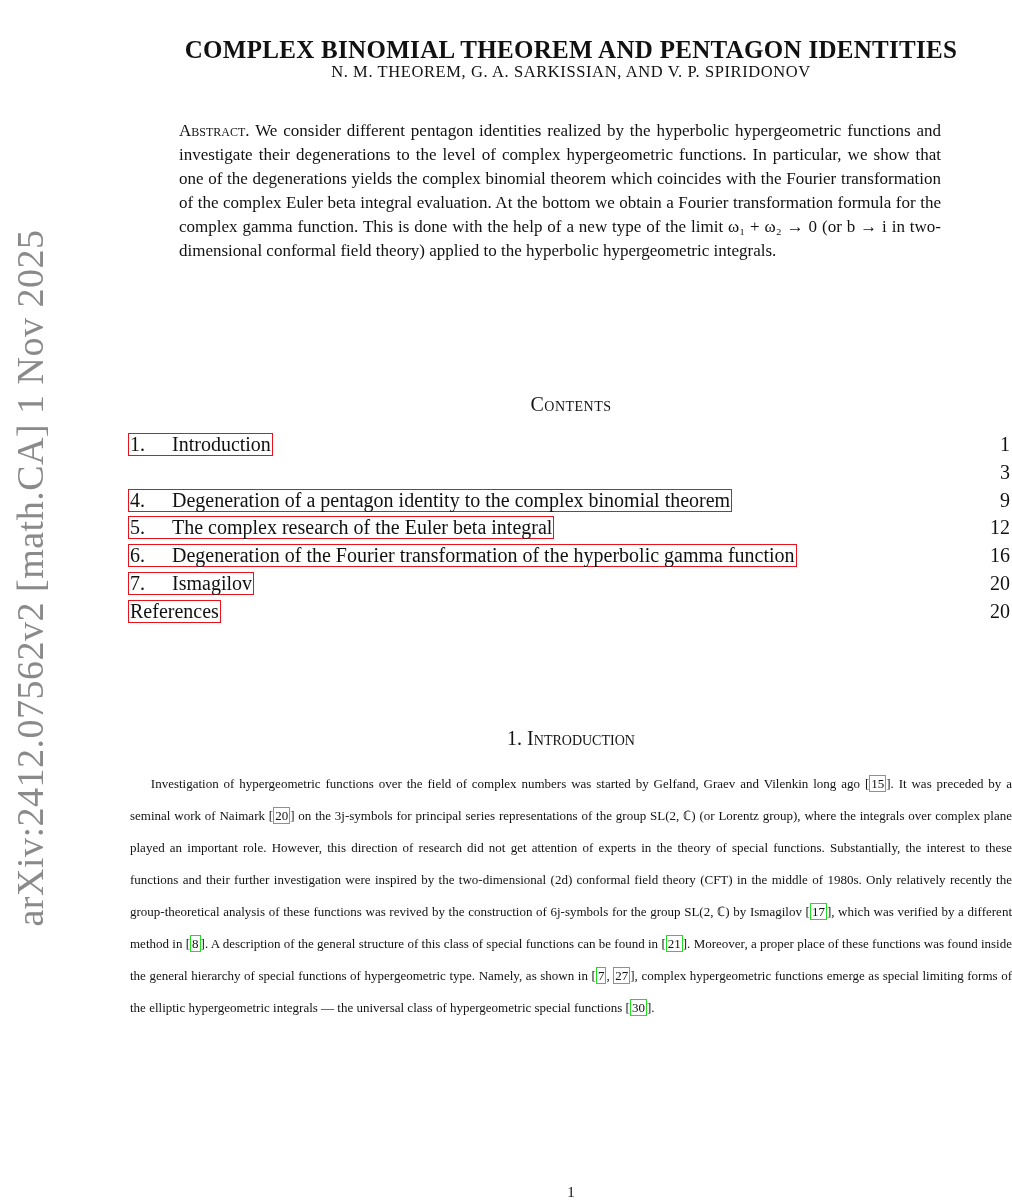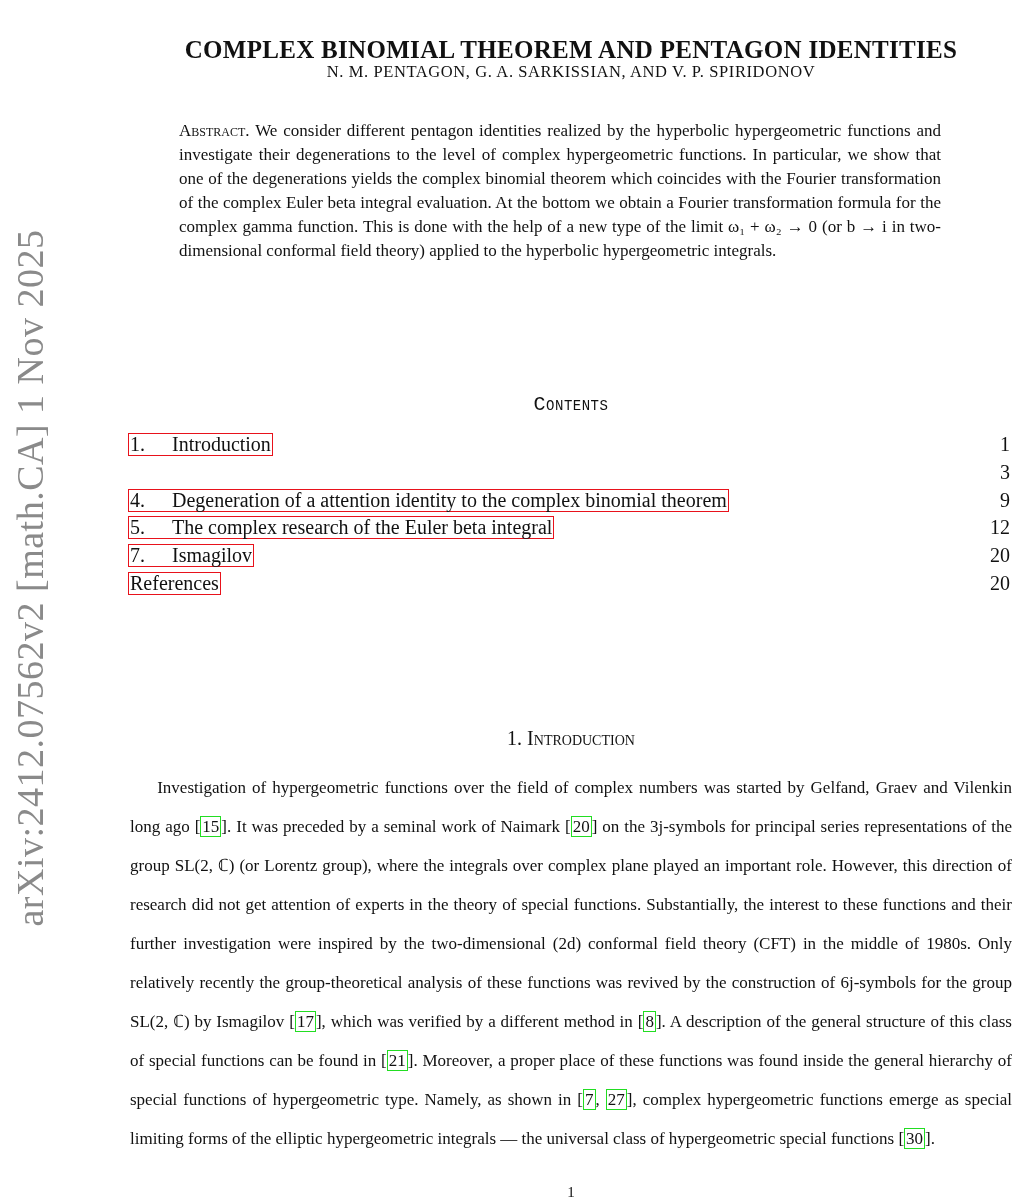--- a/index.html
+++ b/index.html
@@ -9,66 +9,70 @@
   #side-stamp span { position:absolute; left:30px; top:578px; transform:translate(-50%,-50%) rotate(-90deg);
      white-space:nowrap; font-family:"Liberation Serif",serif; font-size:38px; color:#8a8a8a; letter-spacing:0.5px; }
   .title { position:absolute; left:130px; width:882px; top:0px; text-align:center;
      font-family:"Liberation Serif",serif; font-weight:bold; font-size:25px; letter-spacing:0.3px;margin-top:36px; }
   .authors { position:absolute; left:130px; width:882px; top:62px; text-align:center;
      font-family:"Liberation Serif",serif; font-size:16.5px; letter-spacing:0.6px; }
   .abstract { position:absolute; left:179px; width:762px; top:119px;
      font-family:"Liberation Serif",serif; font-size:17px; line-height:24px; text-align:justify; }
   .sc { font-variant:small-caps;margin-top:48px; }
   .contents-title { position:absolute; left:130px; width:882px; top:393px; text-align:center;
-     font-family:Liberation Mono, monospace; font-size:20px; font-variant:small-caps; letter-spacing:0.5px; }
+     font-family:Liberation Serif, serif; font-size:20px; font-variant:small-caps; letter-spacing:0.5px; }
   .toc { position:absolute; left:128px; width:884px; top:432px; font-family:"Liberation Serif",serif; font-size:20px; }
   .toc-row { position:relative; height:27.8px; }
   .toc-link { position:absolute; left:0; top:1px; border:1.6px solid #e8121b; padding:0 1px; line-height:21px; white-space:nowrap; cursor:pointer; }
   .toc-num { display:inline-block; width:42px; }
   .toc-page { position:absolute; right:2px; top:1px; line-height:23px; }
   .sec-title { position:absolute; left:130px; width:882px; top:727px; text-align:center;
      font-family:"Liberation Serif",serif; font-size:20px; }
   .body-text { position:absolute; left:130px; width:882px; top:768px;
-     font-family:"Liberation Serif",serif; font-size:17px; line-height:39px; text-align:justify; text-indent:1.6em; }
+     font-family:"Liberation Serif",serif; font-size:13px; line-height:32px; text-align:justify; text-indent:1.6em; }
   .cite { border:1.5px solid #22dd22; padding:0 1px; cursor:pointer; }
   .page-no { position:absolute; left:130px; width:882px; top:1184px; text-align:center;
      font-family:"Liberation Serif",serif; font-size:15px; }
 </style>
 </head>
 <body>
 
 <div id="side-stamp">
   <span>arXiv:2412.07562v2  [math.CA]  1 Nov 2025</span>
 </div>
 
 <div class="title">COMPLEX BINOMIAL THEOREM AND PENTAGON IDENTITIES</div>
-<div class="authors">N. M. PENTAGON, G. A. SARKISSIAN, AND V. P. SPIRIDONOV</div>
+<div class="authors">N. M. THEOREM, G. A. SARKISSIAN, AND V. P. SPIRIDONOV</div>
 
 <div class="abstract">
   <span class="sc">Abstract.</span>
   <span>We consider different pentagon identities realized by the hyperbolic hypergeometric functions and investigate their degenerations to the level of complex hypergeometric functions. In particular, we show that one of the degenerations yields the complex binomial theorem which coincides with the Fourier transformation of the complex Euler beta integral evaluation. At the bottom we obtain a Fourier transformation formula for the complex gamma function. This is done with the help of a new type of the limit ω₁ + ω₂ → 0 (or b → i in two-dimensional conformal field theory) applied to the hyperbolic hypergeometric integrals.</span>
 </div>
 
 <div class="contents-title">Contents</div>
 
 <div class="toc">
   <div class="toc-row">
     <span class="toc-link"><span class="toc-num">1.</span><span>Introduction</span></span>
     <span class="toc-page">1</span>
   </div>
   <div class="toc-row">
     <span class="toc-page">3</span>
   </div>
   <div class="toc-row">
-    <span class="toc-link"><span class="toc-num">4.</span><span>Degeneration of a attention identity to the complex binomial theorem</span></span>
+    <span class="toc-link"><span class="toc-num">4.</span><span>Degeneration of a pentagon identity to the complex binomial theorem</span></span>
     <span class="toc-page">9</span>
   </div>
   <div class="toc-row">
     <span class="toc-link"><span class="toc-num">5.</span><span>The complex research of the Euler beta integral</span></span>
     <span class="toc-page">12</span>
+  </div>
+  <div class="toc-row">
+    <span class="toc-link"><span class="toc-num">6.</span><span>Degeneration of the Fourier transformation of the hyperbolic gamma function</span></span>
+    <span class="toc-page">16</span>
   </div>
   <div class="toc-row">
     <span class="toc-link"><span class="toc-num">7.</span><span>Ismagilov</span></span>
     <span class="toc-page">20</span>
   </div>
   <div class="toc-row">
     <span class="toc-link"><span>References</span></span>
     <span class="toc-page">20</span>
   </div>
 </div>

